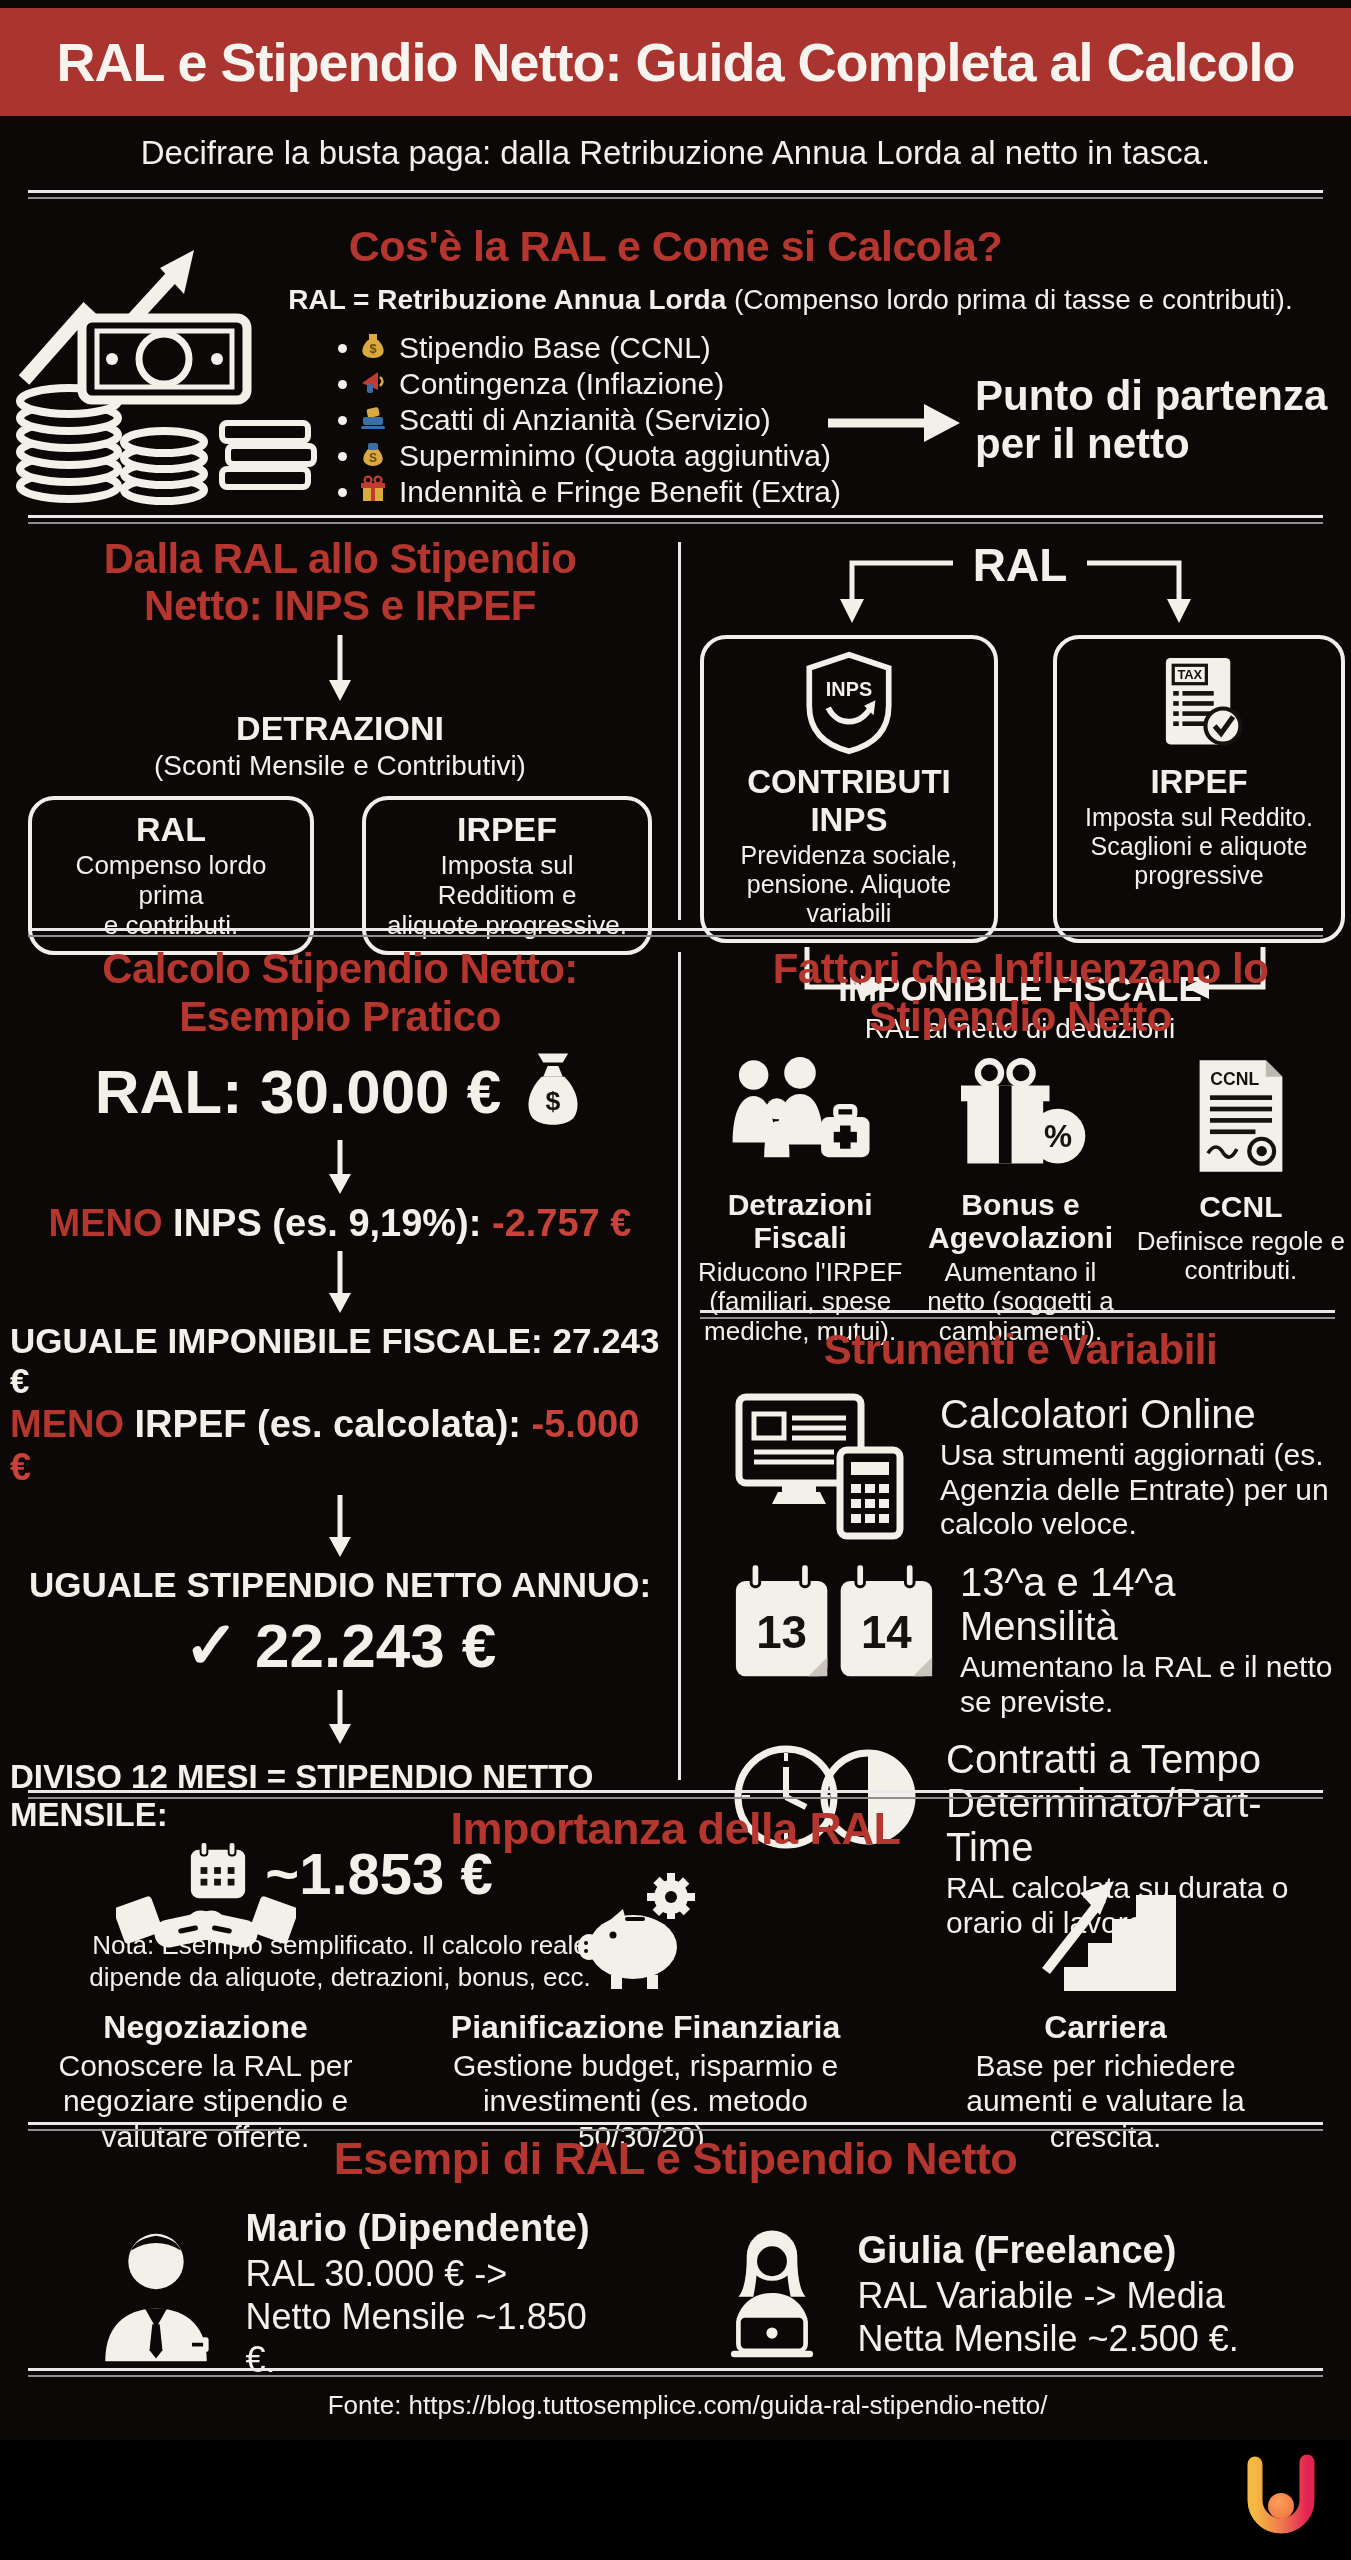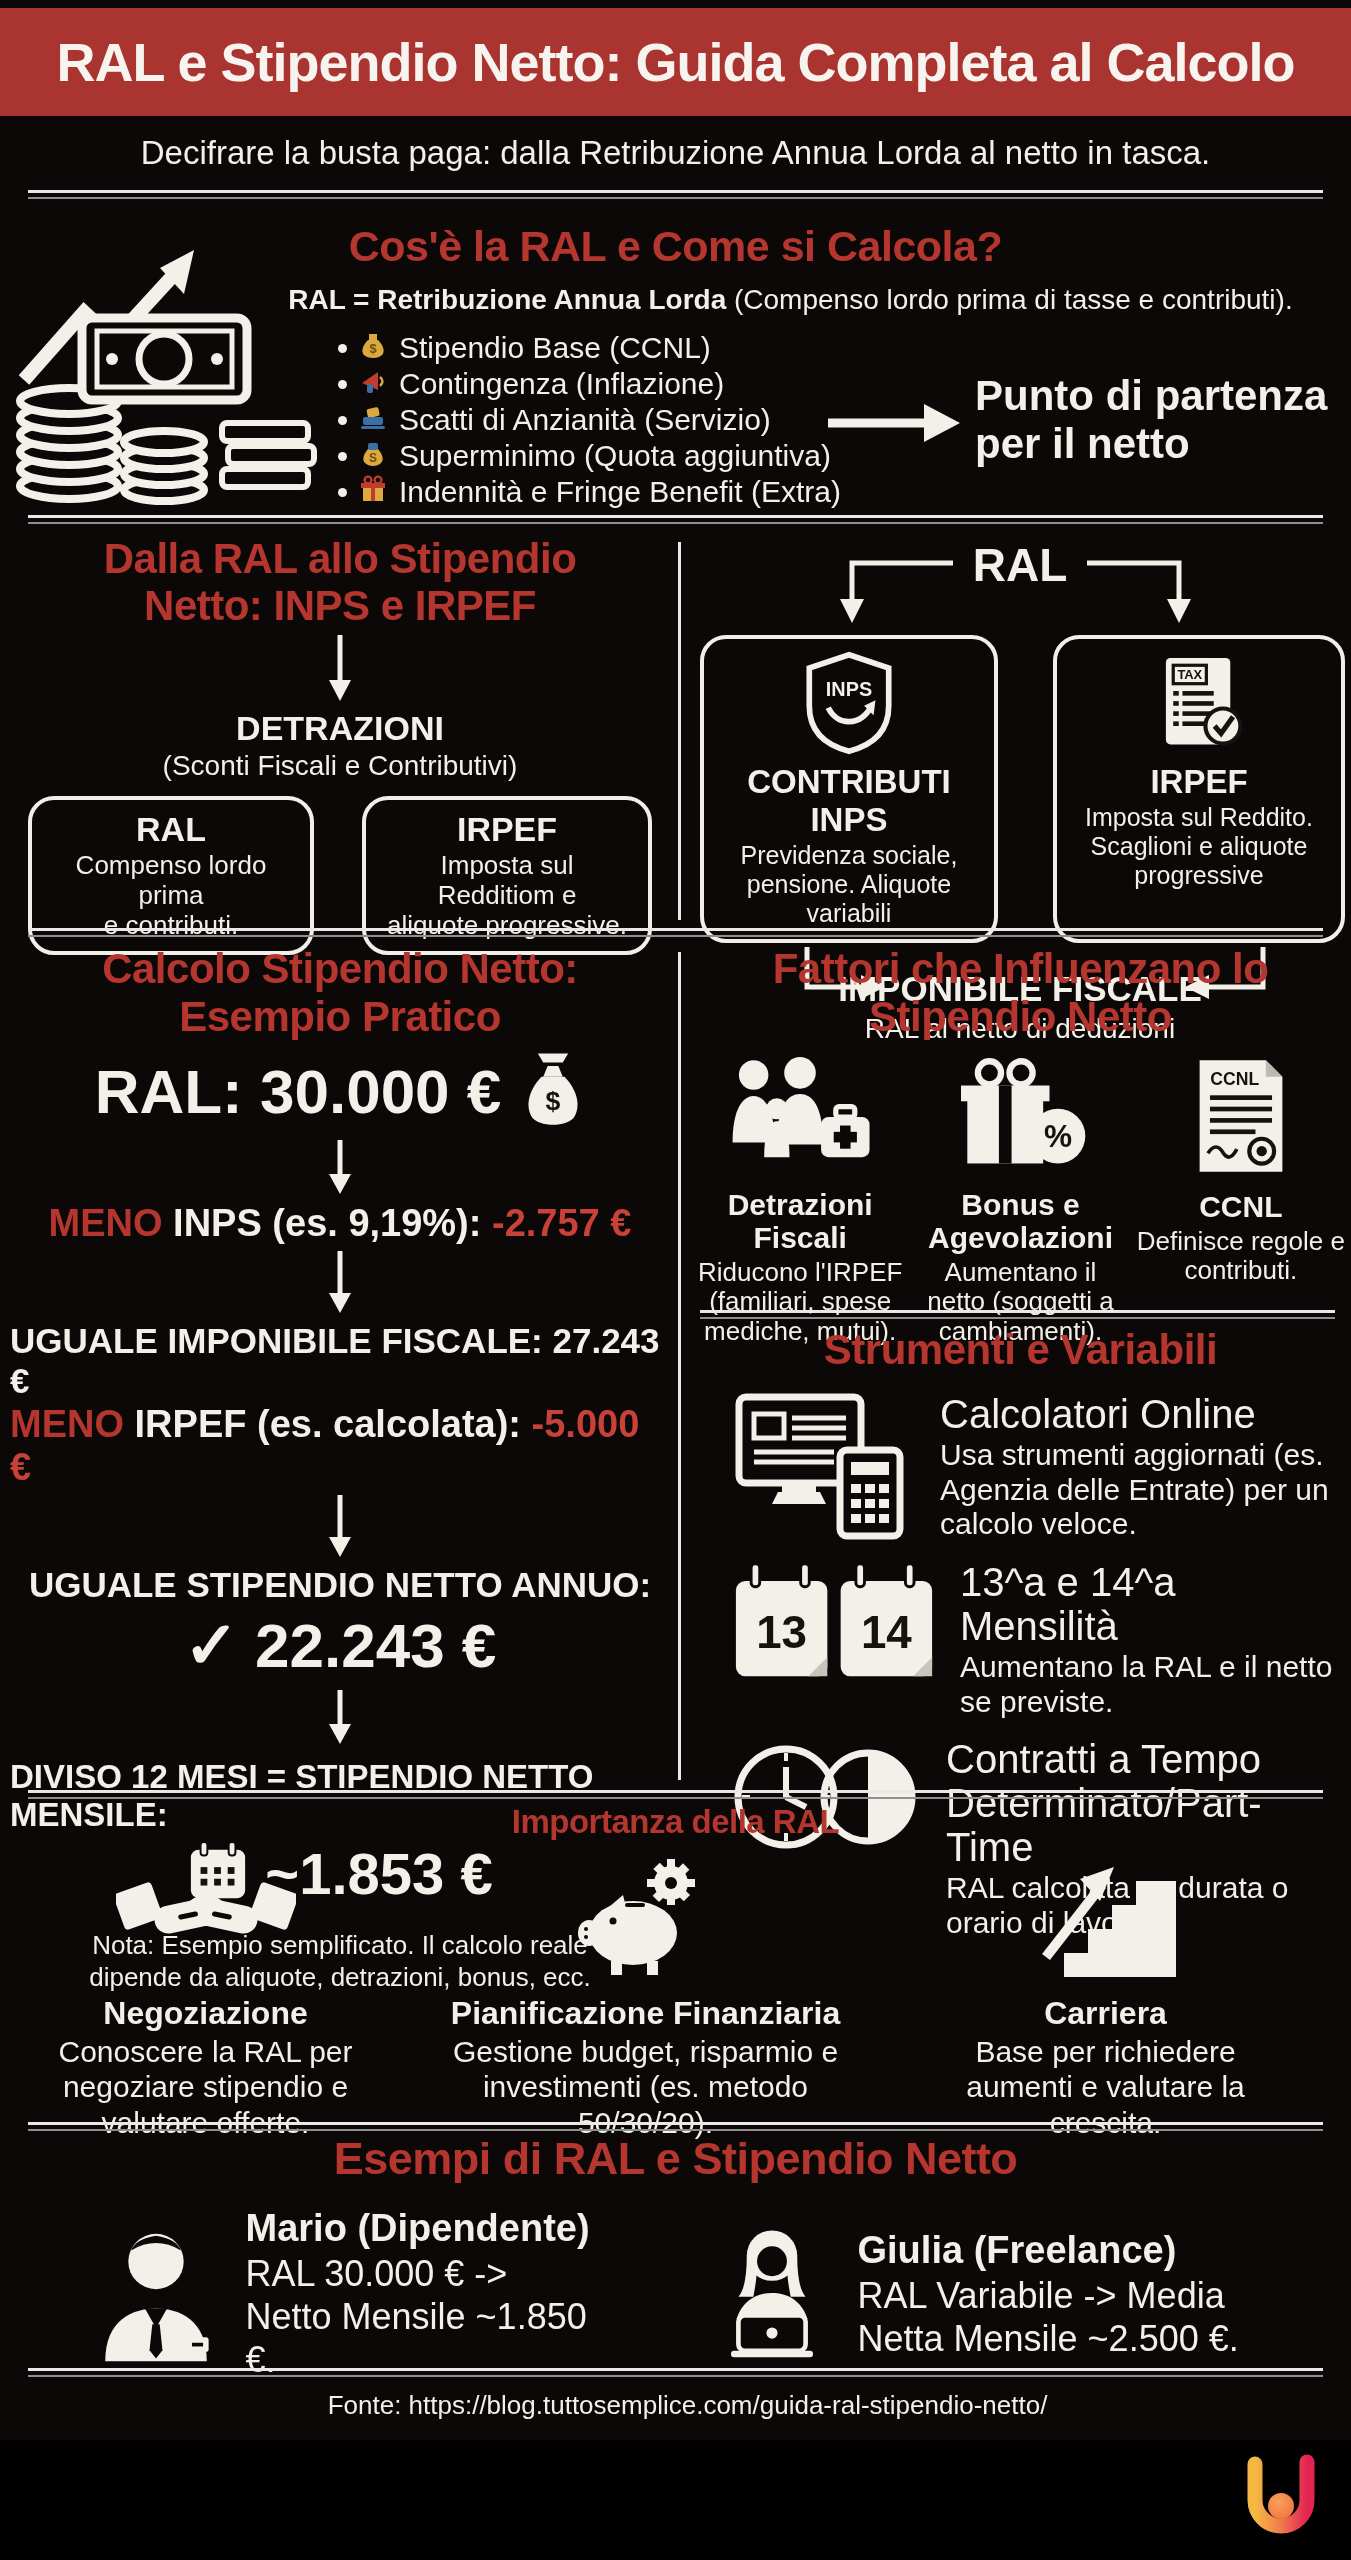--- a/index.html
+++ b/index.html
@@ -66,21 +66,21 @@
   
   .strumenti{left:690px;top:1326px;width:661px;}
   .str-title{font-size:42px;font-weight:bold;text-align:center;letter-spacing:-0.5px;}
   .str-row{display:flex;align-items:flex-start;gap:26px;margin-top:18px;padding-left:44px;}
   .str-icon{flex:0 0 180px;display:flex;justify-content:center;}
   .str-text{flex:1;padding-right:10px;}
   .str-text .it{font-size:40px;font-weight:normal;line-height:1.1;}
   .str-text .ib{font-size:30px;line-height:1.15;margin-top:2px;}
   
   .importanza{left:0;right:0;top:1803px;display:flex;flex-direction:column;align-items:center;}
-  .imp-title{font-size:33px;font-weight:bold;letter-spacing:-0.5px;}
+  .imp-title{font-size:45px;font-weight:bold;letter-spacing:-0.5px;}
   .imp-cols{display:flex;width:1300px;margin-top:16px;}
   .imp-col{display:flex;flex-direction:column;align-items:center;text-align:center;}
   .imp-col .it{font-size:32px;font-weight:bold;margin-top:14px;}
   .imp-col .ib{font-size:30px;line-height:1.18;margin-top:2px;}
   .c1{width:360px;} .c2{width:520px;} .c3{width:400px;}
   
   .esempi{left:0;right:0;top:2133px;display:flex;flex-direction:column;align-items:center;}
   .ese-title{font-size:45px;font-weight:bold;letter-spacing:-0.5px;}
   .ese-row{display:flex;width:1300px;margin-top:22px;}
   .profile{display:flex;align-items:center;gap:30px;}
@@ -200,21 +200,21 @@
   <div class="abs vdiv" style="left:678px;top:542px;height:378px;"></div>
 
   <div class="abs s2-left">
     <div class="s2-left-title red center pre">Dalla RAL allo Stipendio
 Netto: INPS e IRPEF</div>
     <svg class="varrow" width="26" height="66" viewBox="0 0 26 66">
         <line x1="13" y1="0" x2="13" y2="47" stroke="#f3efe9" stroke-width="5"></line>
         <polygon points="13,66 2,45 24,45" fill="#f3efe9"></polygon>
       </svg>
     <div class="detr-title">DETRAZIONI</div>
-    <div class="detr-sub">(Sconti Fiscali e Contributivi)</div>
+    <div class="detr-sub">(Sconti Mensile e Contributivi)</div>
     <div class="boxrow">
       <div class="wbox" style="width:250px;">
         <div class="bt">RAL</div>
         <div class="bb pre">Compenso lordo prima
 e contributi.</div>
       </div>
       <div class="wbox" style="width:254px;">
         <div class="bt">IRPEF</div>
         <div class="bb pre">Imposta sul Redditiom e
 aliquote progressive.</div>

